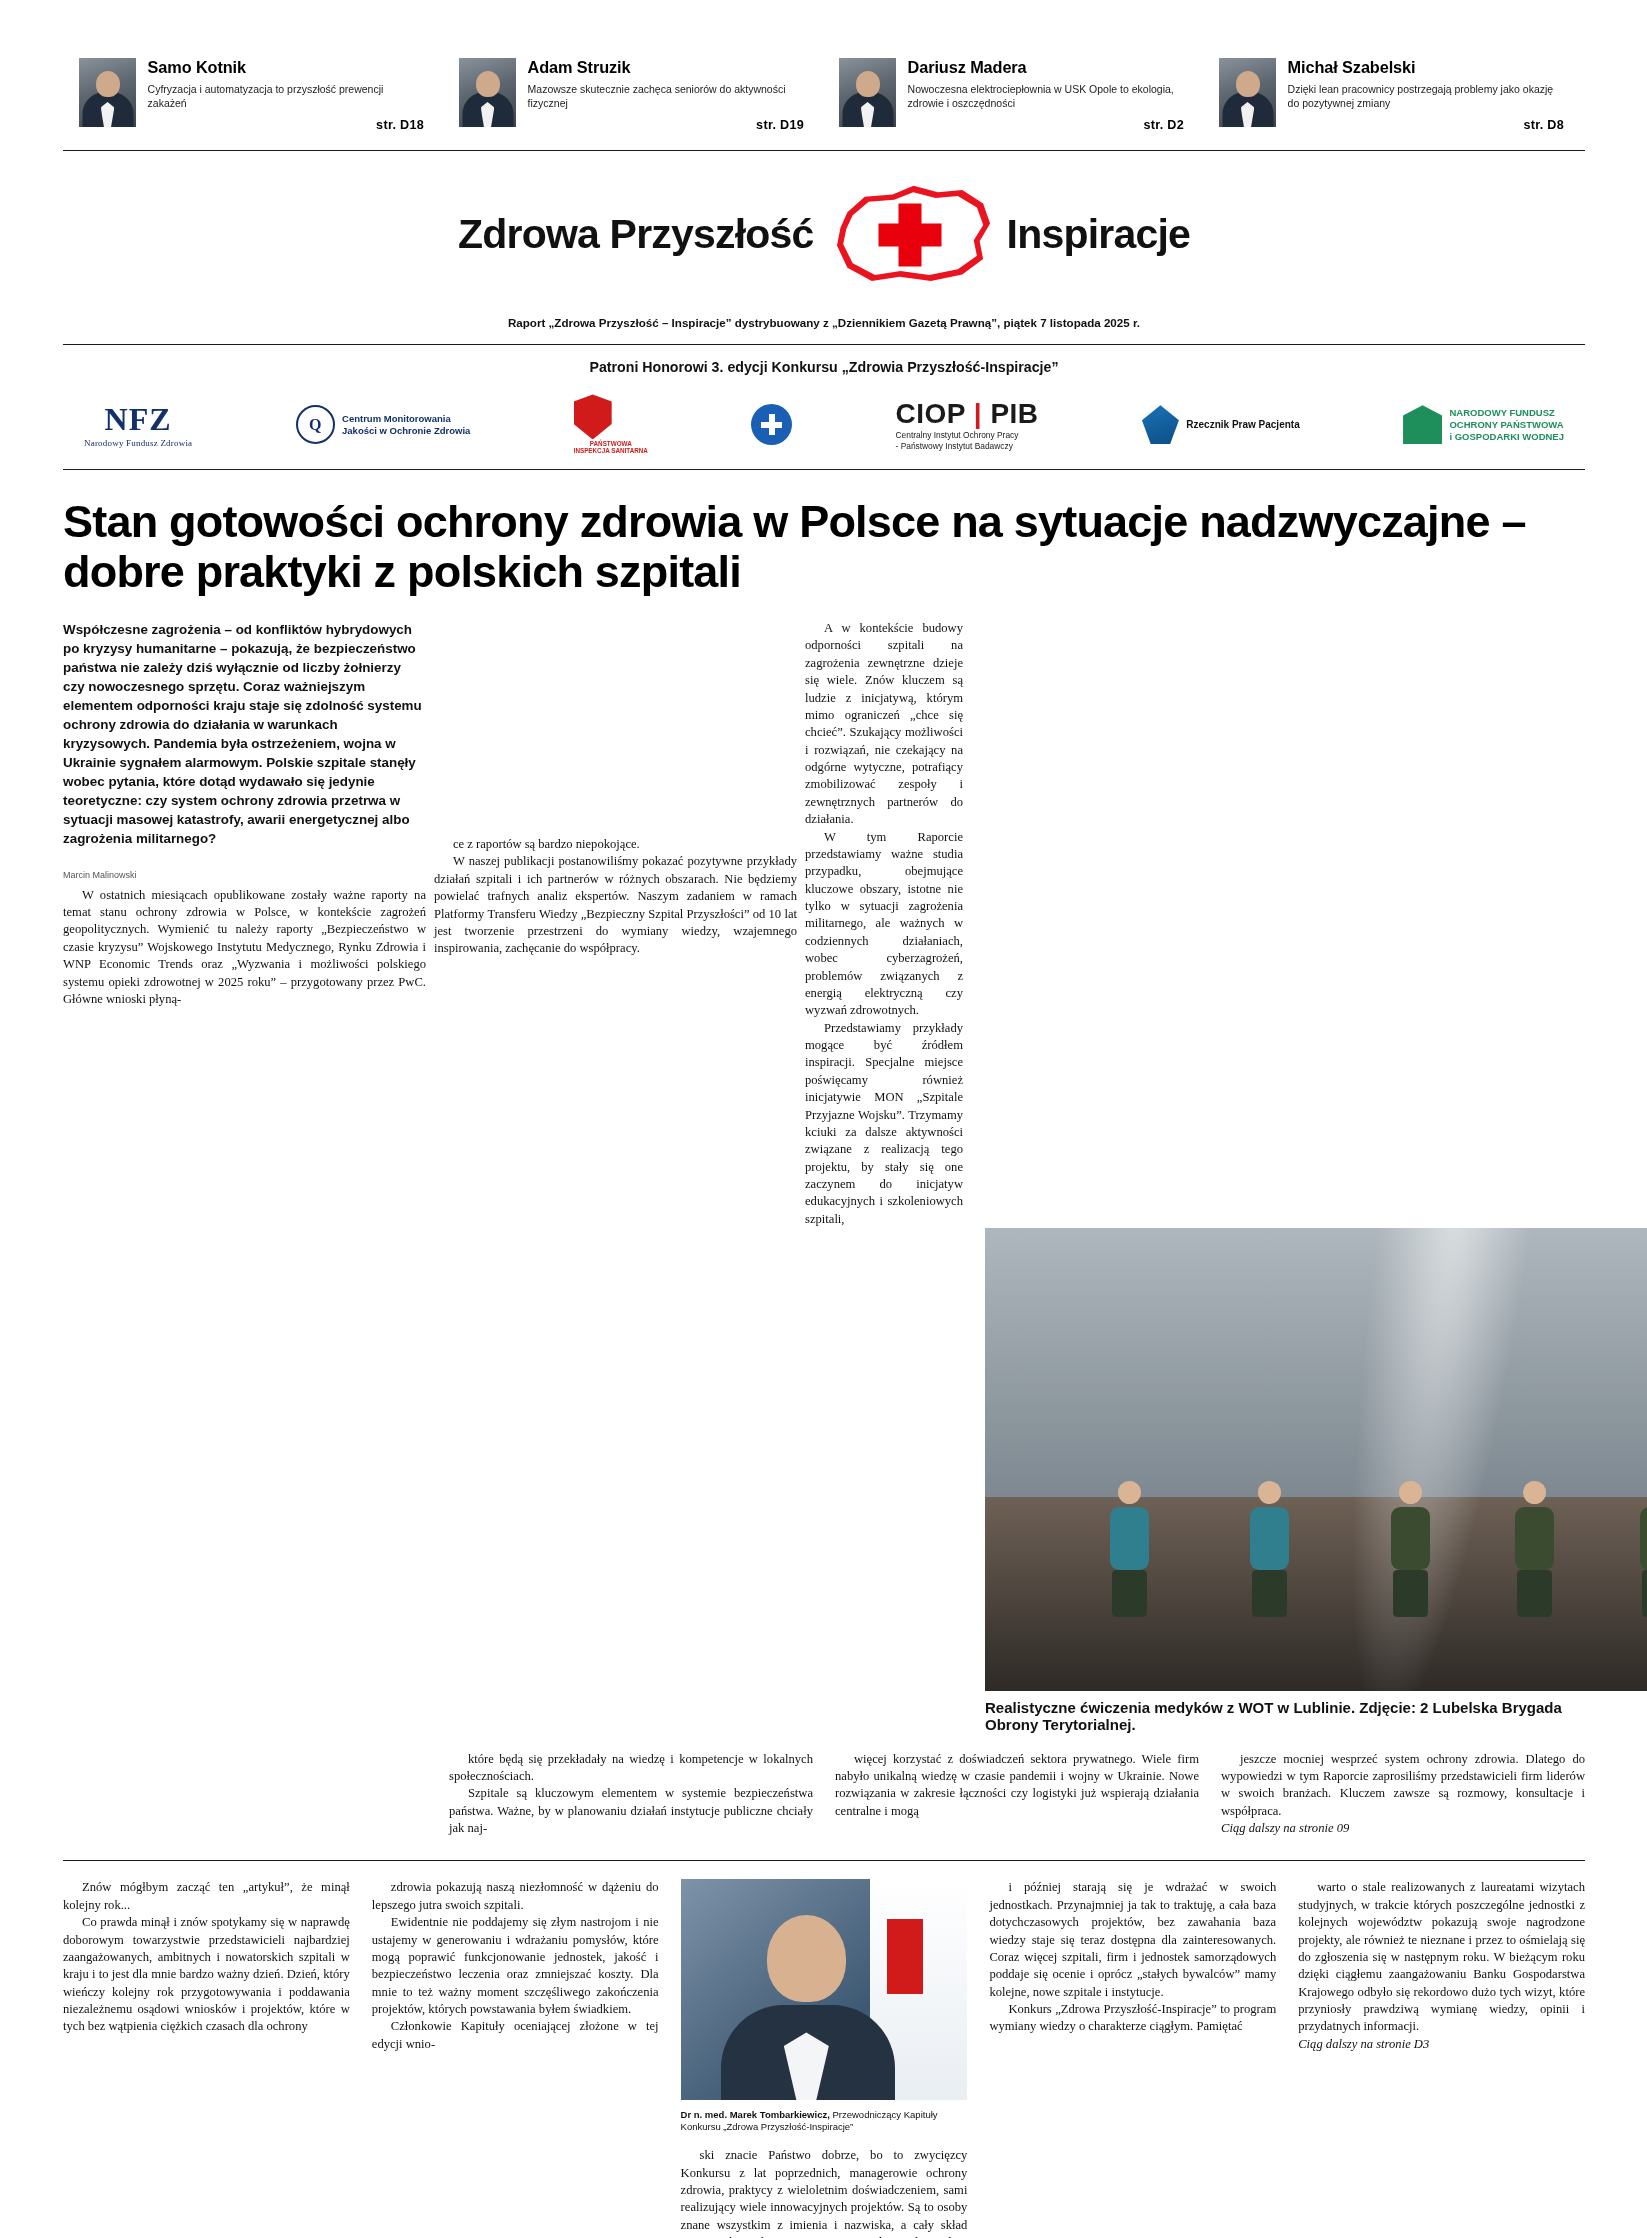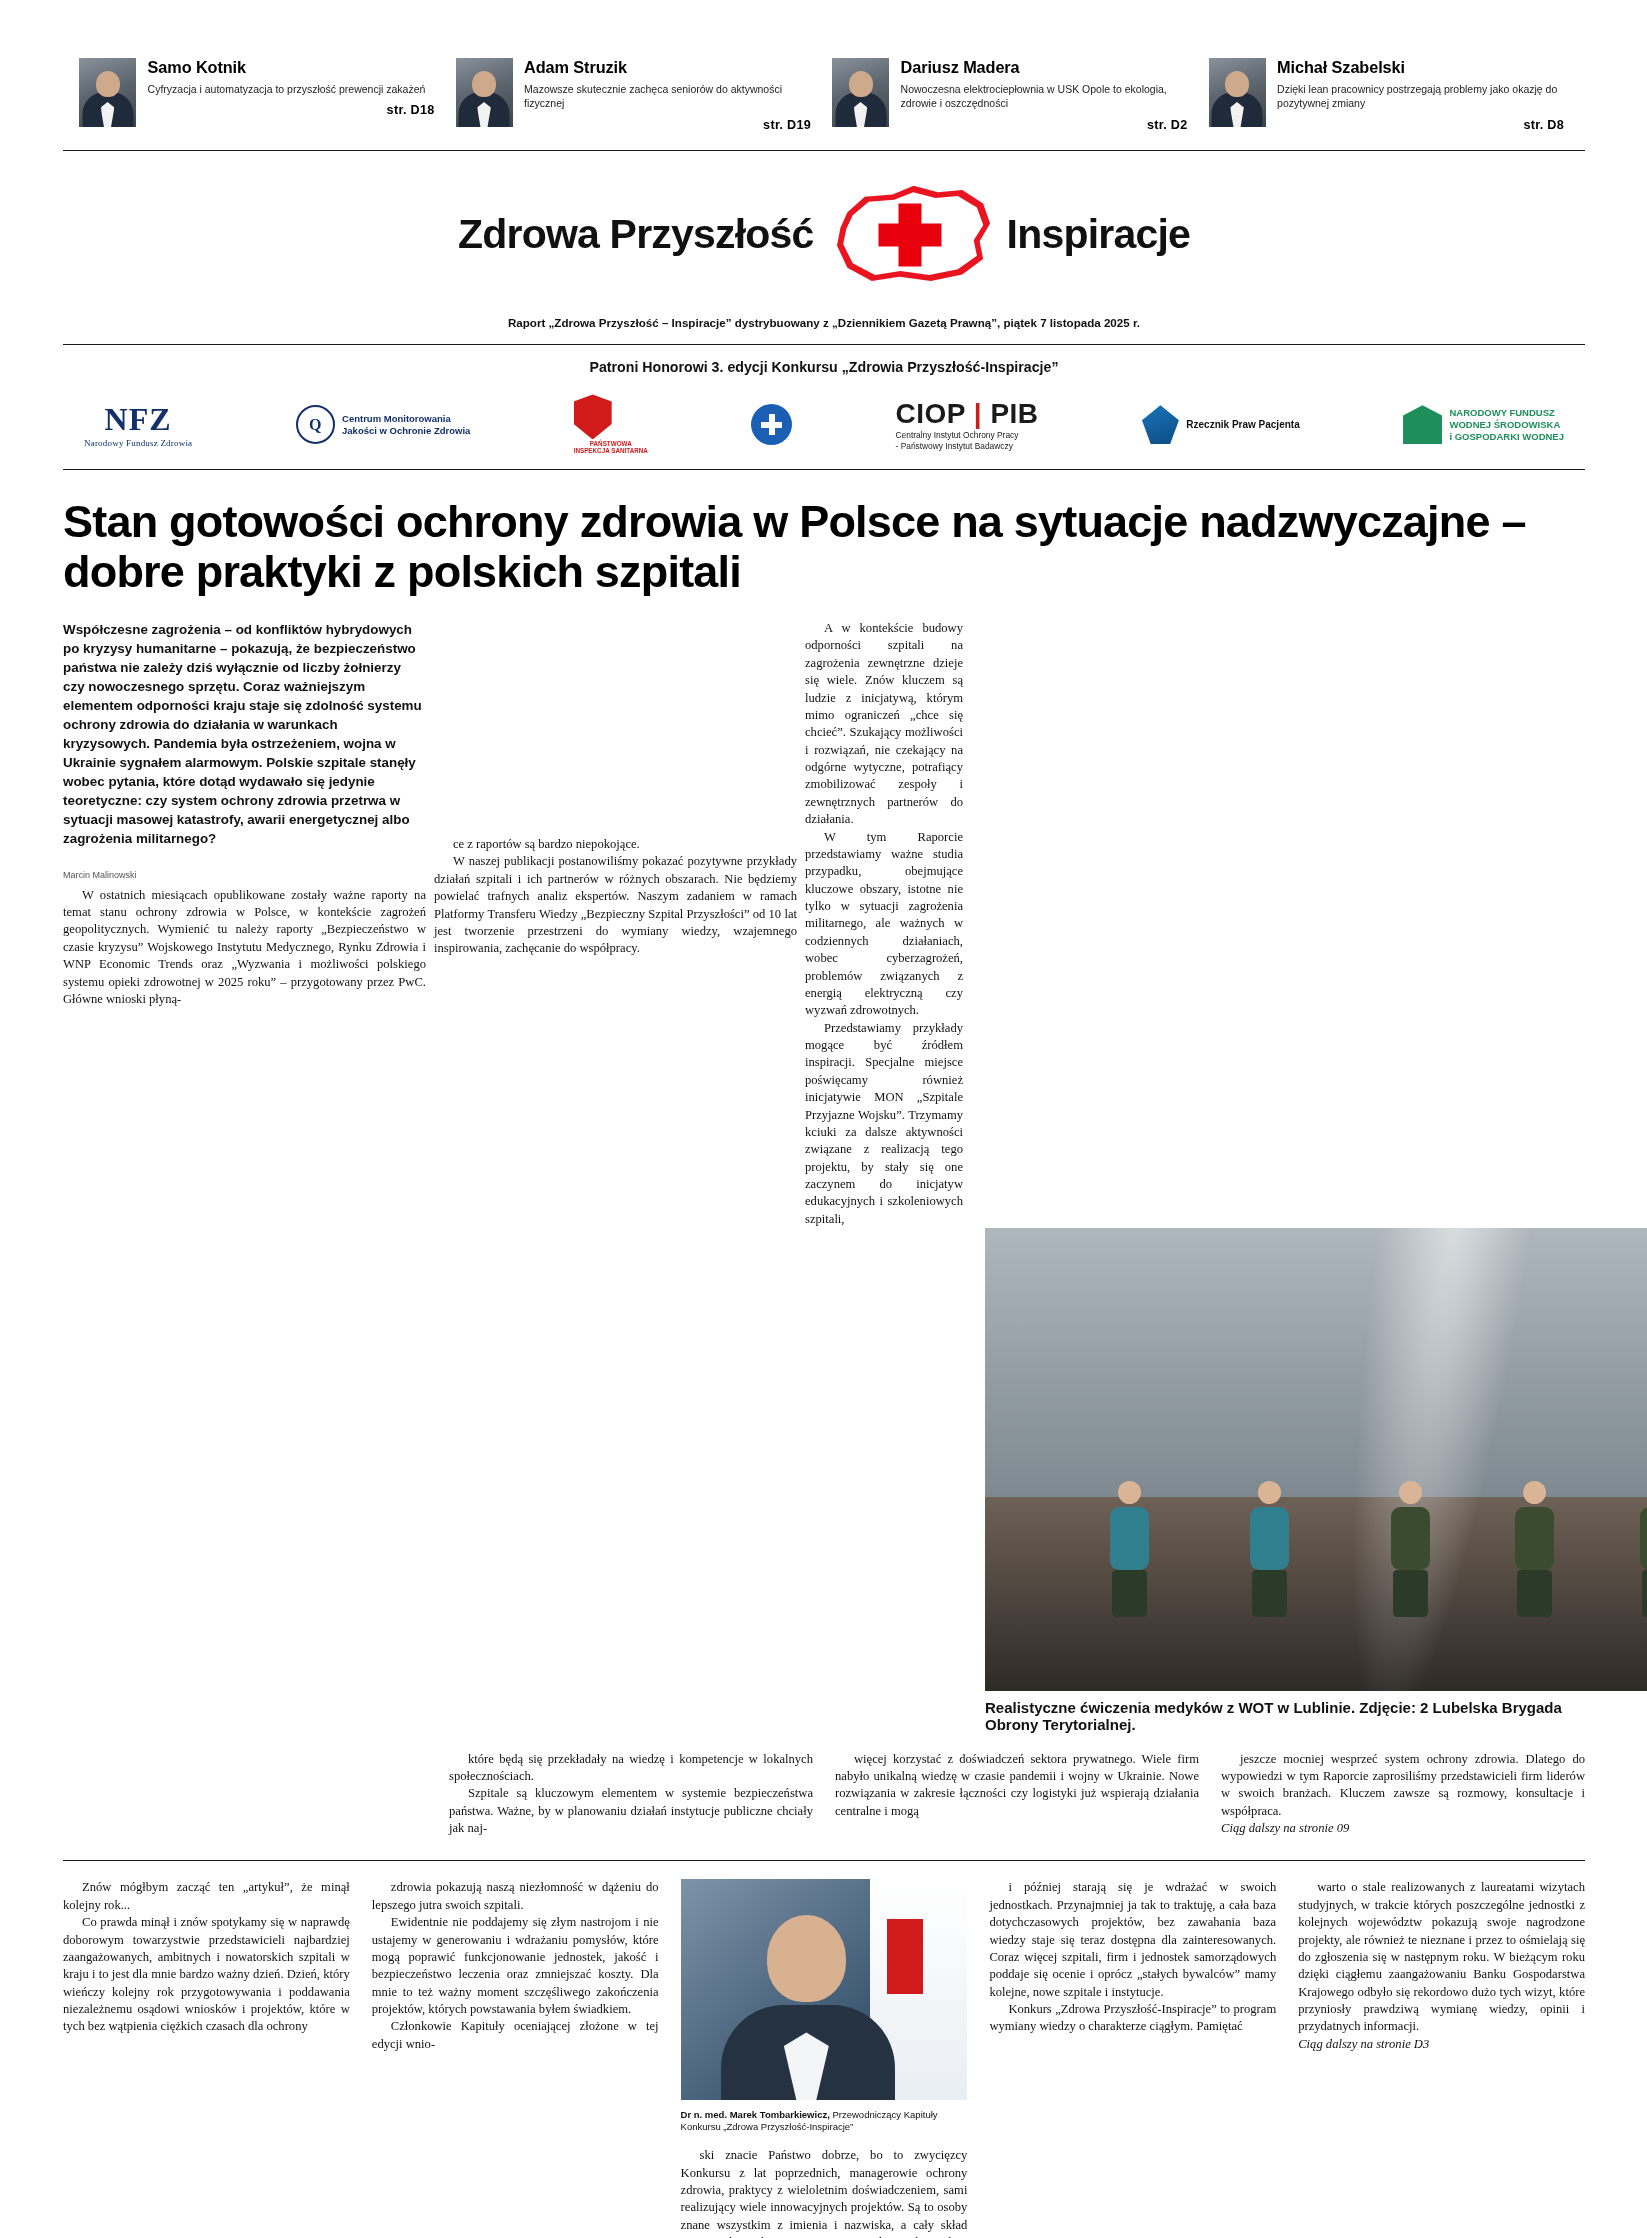--- a/index.html
+++ b/index.html
@@ -13,21 +13,21 @@
   .page {
     width: 1648px;
     min-height: 2239px;
     padding: 58px 63px 21px 63px;
     position: relative;
   }
 
   
   .teasers {
     display: flex;
-    gap: 0;
+    gap: 14px;
     border-bottom: 1.6px solid #1a1a1a;
     padding-bottom: 18px;
     padding-left: 16px;
   }
   .teaser {
     flex: 1 1 0;
     display: flex;
     gap: 11.6px;
     padding-right: 21px;
   }
@@ -473,21 +473,21 @@
 
       <div class="patron">
         <div class="rpp-mark"></div>
         <div class="rpp-txt">Rzecznik Praw Pacjenta</div>
       </div>
 
       <div class="patron">
         <div class="nfos-mark"></div>
         <div class="nfos-txt">
           <div>NARODOWY FUNDUSZ</div>
-          <div>WODNEJ ŚRODOWISKA</div>
+          <div>OCHRONY PAŃSTWOWA</div>
           <div>i GOSPODARKI WODNEJ</div>
         </div>
       </div>
 
     </div>
   </div>
 
   <h1 class="headline">Stan gotowości ochrony zdrowia w Polsce na sytuacje nadzwyczajne – dobre praktyki z polskich szpitali</h1>
 
   <div class="article-top">

